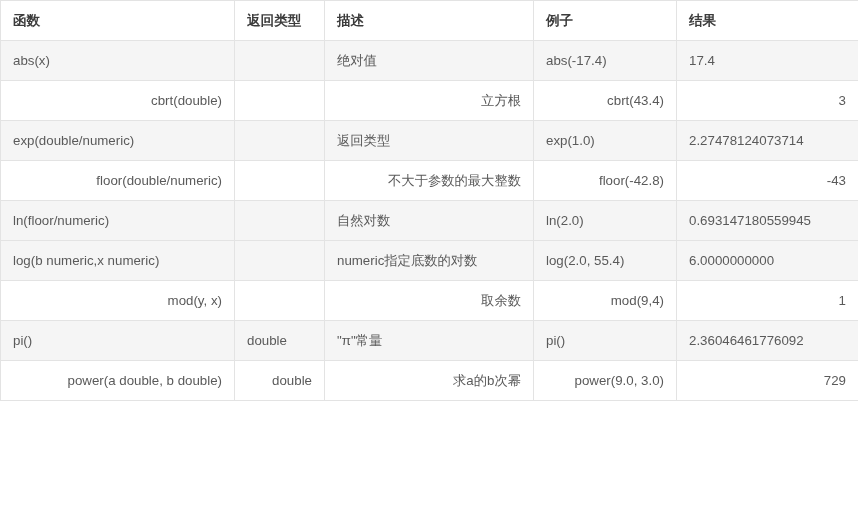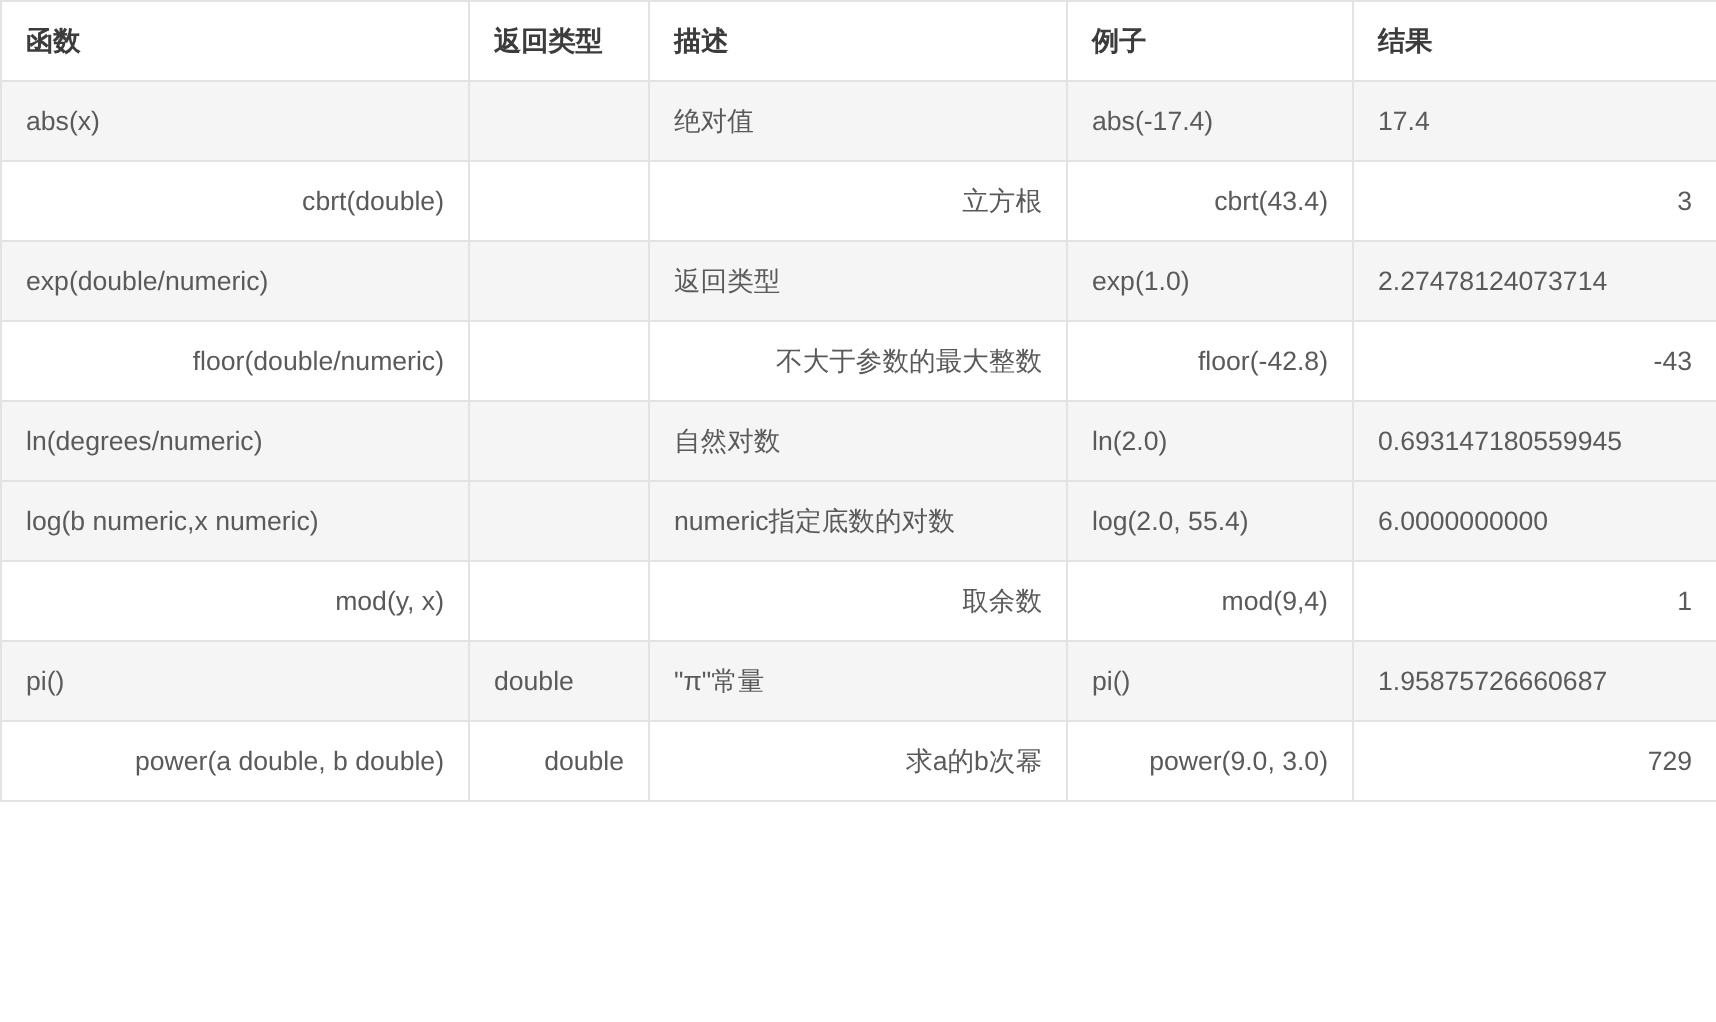--- a/index.html
+++ b/index.html
@@ -111,21 +111,21 @@
         <td>2.27478124073714</td>
       </tr>
       <tr class="even">
         <td>floor(double/numeric)</td>
         <td></td>
         <td>不大于参数的最大整数</td>
         <td>floor(-42.8)</td>
         <td>-43</td>
       </tr>
       <tr class="odd">
-        <td>ln(degrees/numeric)</td>
+        <td>ln(floor/numeric)</td>
         <td></td>
         <td>自然对数</td>
         <td>ln(2.0)</td>
         <td>0.693147180559945</td>
       </tr>
       <tr class="odd">
         <td>log(b numeric,x numeric)</td>
         <td></td>
         <td>numeric指定底数的对数</td>
         <td>log(2.0, 55.4)</td>
@@ -136,21 +136,21 @@
         <td></td>
         <td>取余数</td>
         <td>mod(9,4)</td>
         <td>1</td>
       </tr>
       <tr class="odd">
         <td>pi()</td>
         <td>double</td>
         <td>"π"常量</td>
         <td>pi()</td>
-        <td>1.95875726660687</td>
+        <td>2.36046461776092</td>
       </tr>
       <tr class="even">
         <td>power(a double, b double)</td>
         <td>double</td>
         <td>求a的b次幂</td>
         <td>power(9.0, 3.0)</td>
         <td>729</td>
       </tr>
     </tbody>
   </table>

